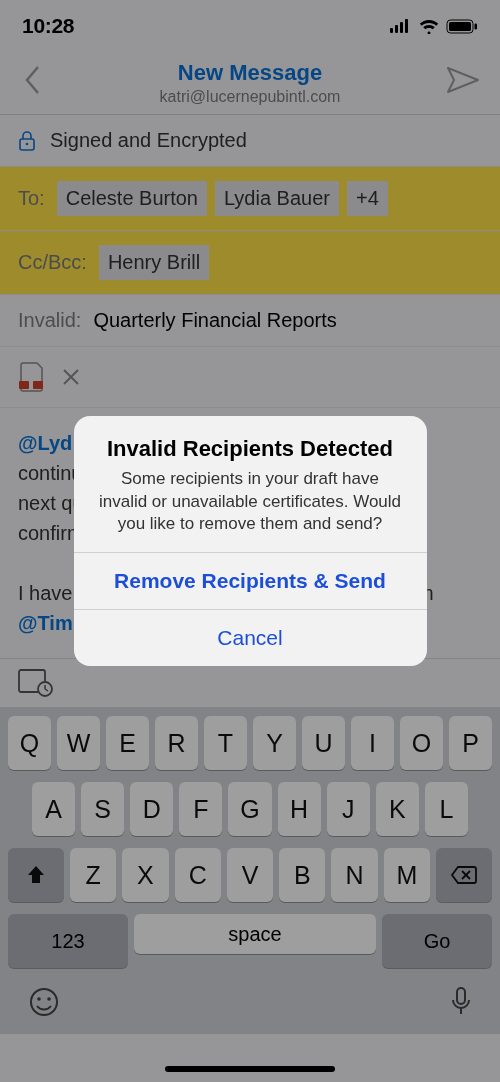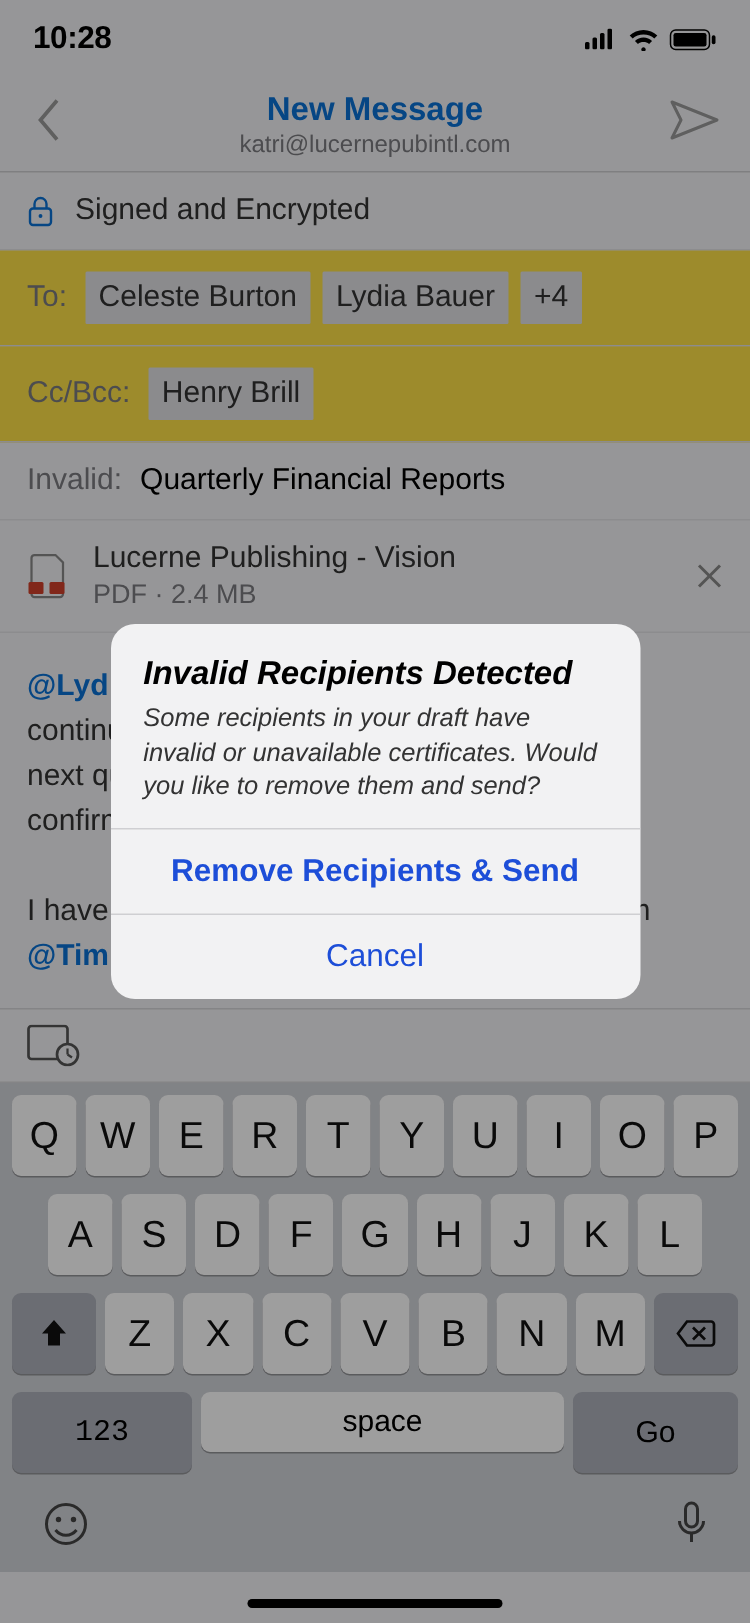--- a/index.html
+++ b/index.html
@@ -27,28 +27,28 @@
     .attach-meta { font-size:18px; color:#7b7b80; margin-top:2px; }
     .body-area { padding:20px 18px; font-size:20px; line-height:1.5; color:#333; }
     .mention { color:#0a72d6; font-weight:600; }
     .toolbar { height:50px; display:flex; align-items:center; padding:0 18px; gap:18px; border-top:1px solid #d5d5d8; border-bottom:1px solid #d5d5d8; }
     .keyboard { background:#d1d3d8; padding:8px 4px 10px; }
     .key-row { display:flex; gap:6px; margin-bottom:12px; justify-content:center; padding:0 4px; }
     .key { flex:1; height:54px; background:#fff; border-radius:6px; display:flex; align-items:center; justify-content:center; font-size:25px; color:#111; box-shadow:0 1px 0 rgba(0,0,0,0.3); }
     .key.fn { background:#adb1ba; }
     .key-row.mid { padding:0 28px; }
     .bottom-row { display:flex; gap:6px; padding:0 4px; }
-    .key-123 { width:120px; height:54px; background:#adb1ba; border-radius:6px; display:flex; align-items:center; justify-content:center; font-size:20px; box-shadow:0 1px 0 rgba(0,0,0,0.3);font-family:Liberation Mono, monospace; }
+    .key-123 { width:120px; height:54px; background:#adb1ba; border-radius:6px; display:flex; align-items:center; justify-content:center; font-size:20px; box-shadow:0 1px 0 rgba(0,0,0,0.3); }
     .key-space { flex:1; height:40px; background:#fff; border-radius:6px; display:flex; align-items:center; justify-content:center; font-size:20px; box-shadow:0 1px 0 rgba(0,0,0,0.3); }
     .key-go { width:110px; height:54px; background:#adb1ba; border-radius:6px; display:flex; align-items:center; justify-content:center; font-size:20px; box-shadow:0 1px 0 rgba(0,0,0,0.3); }
     .kb-foot { display:flex; justify-content:space-between; align-items:center; padding:18px 24px 6px; }
     .home-ind { position:absolute; bottom:10px; left:50%; transform:translateX(-50%); width:170px; height:6px; background:#000; border-radius:3px; }
     .modal-overlay { position:absolute; inset:0; background:rgba(0,0,0,0.38); display:flex; align-items:center; justify-content:center; }
     .modal { width:353px; background:#f2f2f3; border-radius:16px; overflow:hidden; }
-    .modal-body { padding:20px 22px 16px; text-align:left;font-style:italic; }
+    .modal-body { padding:20px 22px 16px; text-align:center; }
     .modal-title { font-size:22px; font-weight:600; color:#000; margin-bottom:6px; }
     .modal-text { font-size:17px; color:#333; line-height:1.35; }
     .modal-btn { height:57px; border-top:1px solid #cfcfd2; display:flex; align-items:center; justify-content:center; font-size:21px; color:#1d4ed8; }
     .modal-btn.primary { font-weight:600; }
     svg { display:block; }
   </style>
 </head>
 <body>
 
 <div class="status-bar">
@@ -114,24 +114,20 @@
   <span class="subject-label">Invalid:</span>
   <span>Quarterly Financial Reports</span>
 </div>
 
 <div class="attach-row">
   <svg width="28" height="32" viewBox="0 0 28 32">
       <path d="M5 2h14l5 5v21a2 2 0 01-2 2H5a2 2 0 01-2-2V4a2 2 0 012-2z" fill="none" stroke="#888" stroke-width="1.5"></path>
       <rect x="1" y="20" width="10" height="8" rx="1" fill="#d0402a"></rect>
       <rect x="15" y="20" width="10" height="8" rx="1" fill="#d0402a"></rect>
     </svg>
-  <div class="attach-text">
-    <div class="attach-name">Lucerne Publishing - Vision</div>
-    <div class="attach-meta">PDF · 2.4 MB</div>
-  </div>
   <svg width="18" height="18" viewBox="0 0 18 18">
       <line x1="2" y1="2" x2="16" y2="16" stroke="#888" stroke-width="2"></line>
       <line x1="16" y1="2" x2="2" y2="16" stroke="#888" stroke-width="2"></line>
     </svg>
 </div>
 
 <div class="body-area">
   <span class="mention">@Lyd</span><br>
   <span>continuing</span>
   <span style="display:inline-block;width:260px;"></span>

